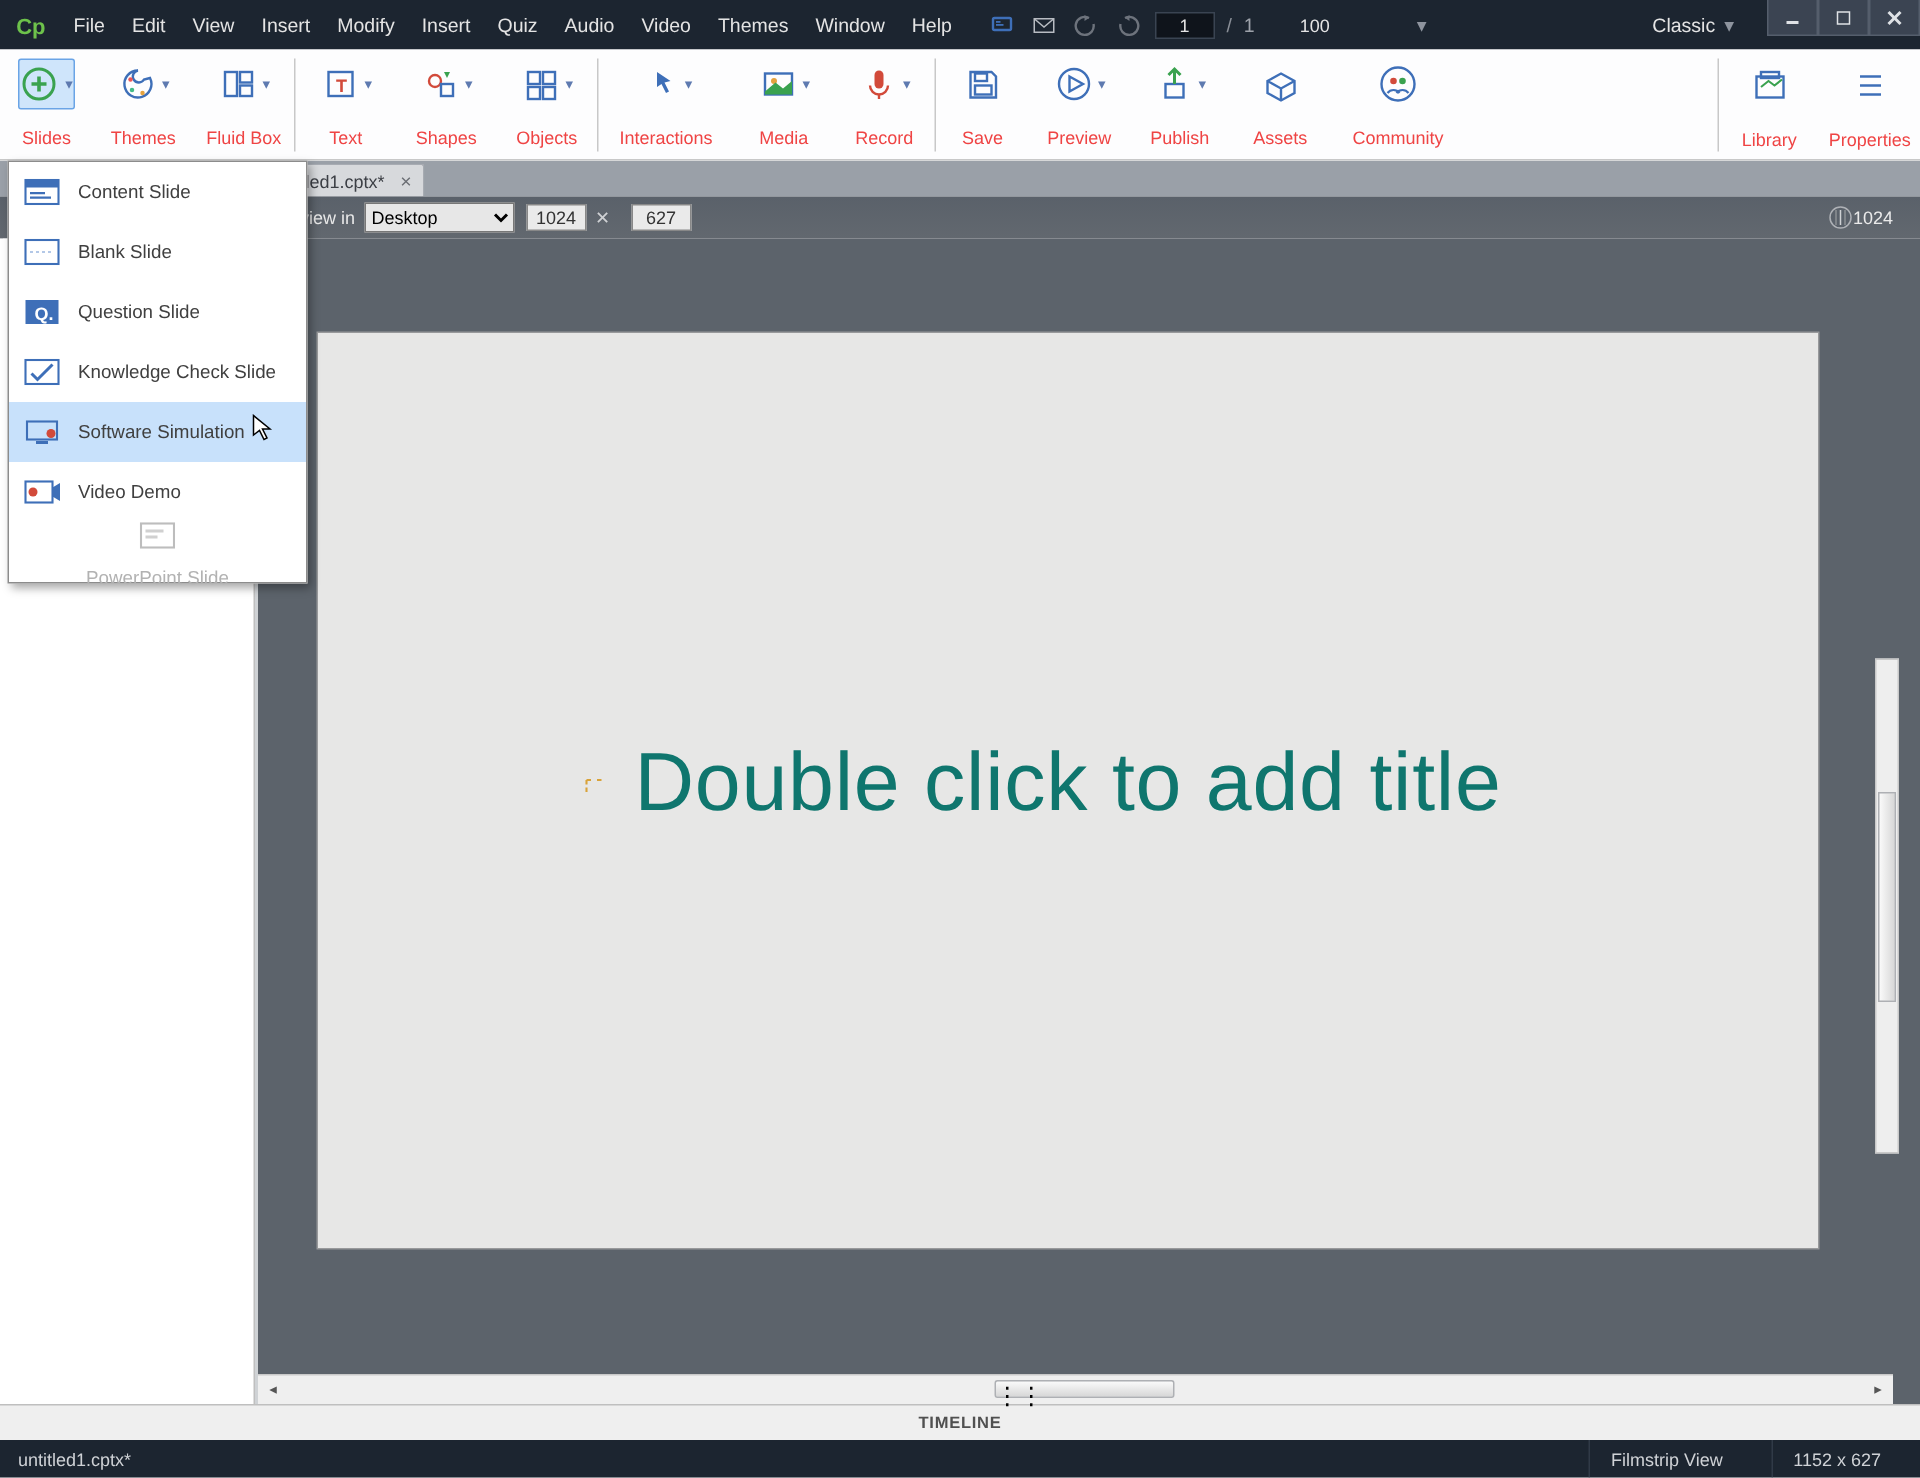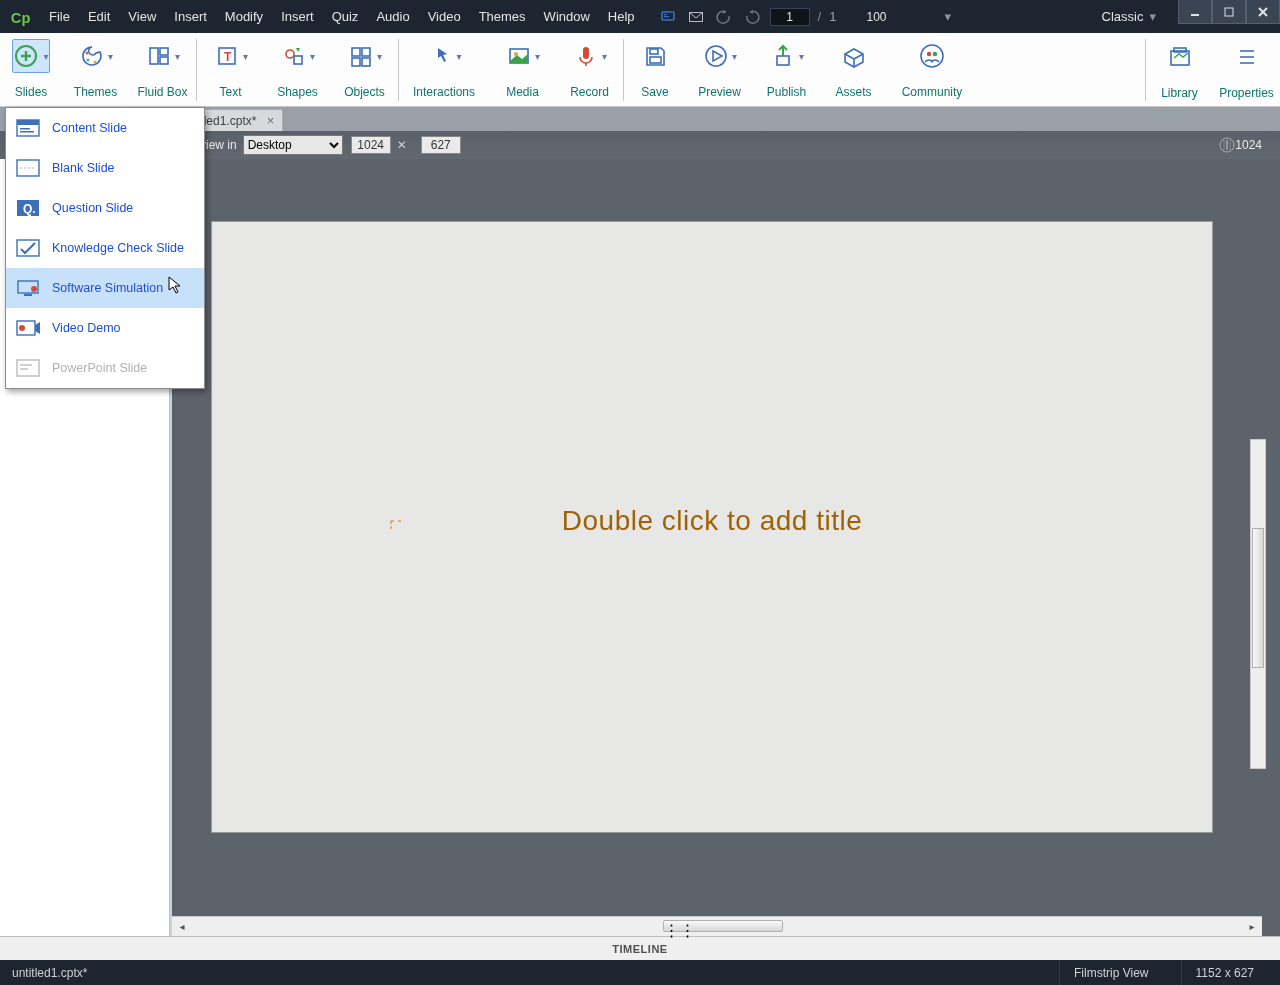--- a/index.html
+++ b/index.html
@@ -27,21 +27,21 @@
 .win-btn { width:34px; height:24px; background:#3b4452; margin-top:0; display:flex; align-items:center; justify-content:center; border:1px solid #555e6c; border-top:none; }
 .win-btn svg { width:12px; height:12px; stroke:#dfe2e6; fill:none; }
 
 
 .ribbon { height: 74px; background: #fdfdfe; border-bottom: 1px solid #c8c8c8; display:flex; align-items:flex-start; position: relative; }
 .ribbon-group { display:flex; flex-direction:column; align-items:center; justify-content:flex-start; height:100%; padding:6px 0 0 0; width: 67px; }
 .ribbon-group.wide { width: 90px; }
 .ribbon-group.narrow { width: 62px; }
 .ribbon-btn { display:flex; align-items:center; justify-content:center; width: 38px; height: 34px; border-radius:2px; }
 .ribbon-group.selected .ribbon-btn { background:#cfe5fb; border:1px solid #6aa4e6; }
-.ribbon-label { font-size: 12px; color:#0f766e; margin-top: 12px; }
+.ribbon-label { font-size: 12px; color:#ef4444; margin-top: 12px; }
 .rb-caret { margin-left:2px; color:#5e7ab0; font-size:10px; }
 .ribbon-sep { width:1px; height:62px; margin-top:6px; background:#c8c8c8; }
 .ribbon-right { margin-left:auto; display:flex;align-items:center; }
 .ribbon svg { width: 28px; height:28px; }
 
 
 .tabstrip { height: 24px; background:#9aa0a8; display:flex; align-items:flex-end; padding-left: 170px; }
 .tab { height:22px; background:#d7d9dc; border:1px solid #a7abb2; border-bottom:none; padding: 0 26px 0 10px; display:flex; align-items:center; font-size:12px; color:#3c3f45; border-radius: 2px 2px 0 0; position:relative; }
 .tab .close { position:absolute; right:8px; top:3px; font-size:13px; color:#6b6e74; }
 
@@ -51,42 +51,42 @@
 .viewbar .dim { width:40px; height:18px; background:#eaeaea; border:1px solid #888; color:#333; text-align:center; font-size:12px; margin-left:8px; }
 .viewbar .x { margin: 0 6px; color:#cfd1d4;}
 .viewbar .ruler-num { position:absolute; right:18px; font-size:12px; color:#eaeaea; }
 .viewbar .ruler-handle { position:absolute; right:42px; top:4px; }
 
 
 .workspace-area { position: relative; height: calc(985px - 33px - 74px - 24px - 28px - 24px - 25px); background:#5c636b; }
 .filmstrip { position:absolute; left:0; top:0; bottom:0; width:170px; background:#ffffff; border-right: 1px solid #bfbfbf; box-shadow: 2px 0 0 #cfd2d5; }
 .canvas-wrap { position:absolute; left:172px; right:32px; top:54px; bottom:24px; }
 .canvas { position:absolute; left:40px; top:9px; width:1000px; height:610px; background:#e7e7e6; box-shadow: 0 0 0 1px #98999b; }
-.canvas-title { position:absolute; left:50%; top:49%; transform:translate(-50%,-50%); font-size:28px; color:#a16207; letter-spacing:.5px; white-space:nowrap; }
+.canvas-title { position:absolute; left:50%; top:49%; transform:translate(-50%,-50%); font-size:55px; color:#0f766e; letter-spacing:.5px; white-space:nowrap; }
 .title-handle { position:absolute; left: 178px; top: 294px; width:12px; height:10px;}
 .hscroll { position:absolute; left:172px; right:18px; bottom:0; height:20px; background:#efefef; border-top:1px solid #c9c9c9; }
 .hscroll .thumb { position:absolute; left:45%; top:3px; width:120px; height:12px; background: linear-gradient(#fafafa,#d7d7d7); border:1px solid #aeb0b4; border-radius:2px; }
 .hscroll .arrow { position:absolute; top:2px; width:16px; height:14px; display:flex; align-items:center; justify-content:center; color:#555; font-size:10px;}
 .hscroll .arrow.left { left:2px; } .hscroll .arrow.right { right:2px; }
 .vscroll { position:absolute; right:14px; top:280px; width:16px; height:330px; background:#eeeeee; border:1px solid #c9c9c9; }
 .vscroll .thumb { position:absolute; left:1px; top:88px; width:12px; height:140px; background: linear-gradient(90deg,#fafafa,#d7d7d7); border:1px solid #aeb0b4; }
 
 
 .timeline-bar { height: 24px; background: #efefef; border-top:1px solid #bfbfbf; display:flex; align-items:center; justify-content:center; font-size:11px; font-weight:bold; color:#505050; letter-spacing:.5px; }
 
 
 .status { height:25px; background:#1c2530; color:#cfd2d6; font-size:12px; display:flex; align-items:center; padding: 0 12px; }
 .status .sb-right { margin-left:auto; display:flex; gap:18px; }
 .status .cell { padding: 0 14px; height:25px; display:flex; align-items:center; border-left:1px solid #303a47; }
 
 
 .slides-menu { position:absolute; left:5px; top:107px; width:200px; background:#fff; border:1px solid #8c8c8c; box-shadow: 2px 3px 6px rgba(0,0,0,.35); z-index:50; }
-.sm-item { height:40px; display:flex; align-items:center; padding:0 10px; font-size:12.5px; color:#1d4ed8; gap:12px; }
+.sm-item { height:40px; display:flex; align-items:center; padding:0 10px; font-size:12.5px; color:#404040; gap:12px; }
 .sm-item:hover, .sm-item.highlight { background:#c8e1fb; }
-.sm-item.disabled { color:#b2b2b2; }
+.sm-item.disabled { color:#b2b2b2;flex-direction:column; }
 .sm-item .sm-icon { width:24px; height:20px; display:flex; align-items:center; justify-content:center; }
 .cursor-ptr { position:absolute; left:168px; top:276px; z-index:60; }
 
 
 .blue { stroke:#3e6fb8; fill:none; stroke-width:1.6; }
 .blue-fill { fill:#3e6fb8; }
 .grn { stroke:#3aa24f; fill:none; }
 </style>
 </head>
 <body>

